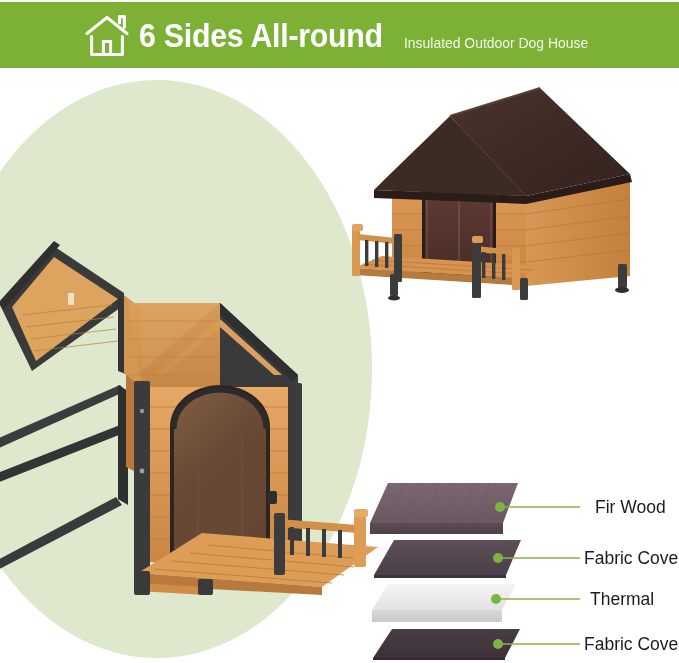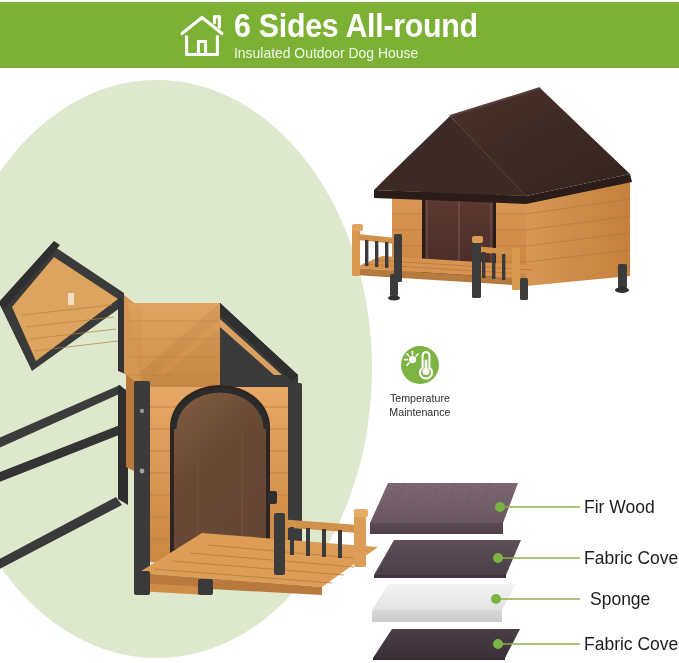--- a/index.html
+++ b/index.html
@@ -13,21 +13,21 @@
   
   .banner{
     position:absolute;left:0;top:2px;width:679px;height:66px;
     background:#7cb136;
   }
   .banner-inner{
     position:absolute;left:0;top:0;width:679px;height:66px;
     display:flex;align-items:center;justify-content:center;gap:9px;
   }
   .house-icon{width:46px;height:44px;flex:0 0 auto;margin-top:2px;}
-  .title-block{display:flex;flex-direction:column;align-items:flex-start;justify-content:center;}
+  .title-block{display:flex;flex-direction:row;align-items:flex-end;justify-content:center;}
   .title-main{
     color:#ffffff;font-size:33px;line-height:33px;font-weight:bold;
     letter-spacing:-0.3px;white-space:nowrap;
     font-family:"Liberation Sans Narrow","Liberation Sans",sans-serif;
     transform:scaleX(0.92);transform-origin:left center;
   }
   .title-sub{
     color:#f2f7e9;font-size:14.5px;line-height:17px;white-space:nowrap;
     margin-top:3px;transform:scaleX(0.96);transform-origin:left center;
   }
@@ -287,41 +287,20 @@
 
       <rect x="142" y="396" width="16" height="24" rx="2" fill="#3a3a3a"></rect>
       <rect x="206" y="404" width="15" height="16" rx="2" fill="#3a3a3a"></rect>
     </svg>
   </div>
 
   <div class="features">
 
 
 
-    <div class="feature">
-      <span class="feat-circle">
-        <svg viewBox="0 0 38 38" width="38" height="38" aria-hidden="true">
-          <g stroke="#ffffff" stroke-width="1.7" stroke-linecap="round">
-            <line x1="11.5" y1="8.5" x2="11.5" y2="5.6"></line>
-            <line x1="6.4" y1="13.6" x2="3.6" y2="13.6"></line>
-            <line x1="7.9" y1="10" x2="5.9" y2="8"></line>
-            <line x1="7.9" y1="17.2" x2="5.9" y2="19.2"></line>
-            <line x1="15.1" y1="10" x2="17.1" y2="8"></line>
-          </g>
-          <circle cx="11.5" cy="13.6" r="3.6" fill="#ffffff"></circle>
-          <path d="M21.6 9.5a3.4 3.4 0 0 1 6.8 0v12.1a6 6 0 1 1-6.8 0z" fill="none" stroke="#ffffff" stroke-width="2.1"></path>
-          <circle cx="25" cy="25.6" r="3.5" fill="#ffffff"></circle>
-          <rect x="23.7" y="13.5" width="2.6" height="11" rx="1.3" fill="#ffffff"></rect>
-        </svg>
-      </span>
-      <span class="feat-label">
-        <span>Temperature</span><br>
-        <span>Maintenance</span>
-      </span>
-    </div>
 
   </div>
 
   <div class="layers">
 
     <div class="layer-art">
       <svg viewBox="0 0 215 193" width="215" height="193" aria-hidden="true">
         <defs>
           <linearGradient id="firTop" x1="0" y1="0" x2="0" y2="1">
             <stop offset="0" stop-color="#7b6771"></stop>
@@ -384,21 +363,21 @@
           <line x1="140" y1="174" x2="222" y2="174"></line>
         </g>
         <g fill="#7cb342">
           <circle cx="142" cy="37" r="5"></circle>
           <circle cx="140" cy="88" r="5"></circle>
           <circle cx="138" cy="129" r="5"></circle>
           <circle cx="140" cy="174" r="5"></circle>
         </g>
       </svg>
 
-      <span class="layer-label" style="left:226px;top:27px;">Fir Wood</span>
+      <span class="layer-label" style="left:237px;top:27px;">Fir Wood</span>
       <span class="layer-label" style="left:226px;top:78px;">Fabric Cover</span>
-      <span class="layer-label" style="left:232px;top:119px;">Sponge</span>
+      <span class="layer-label" style="left:232px;top:119px;">Thermal</span>
       <span class="layer-label" style="left:226px;top:164px;">Fabric Cover</span>
     </div>
 
   </div>
 
 </div>
 
 </body></html>

